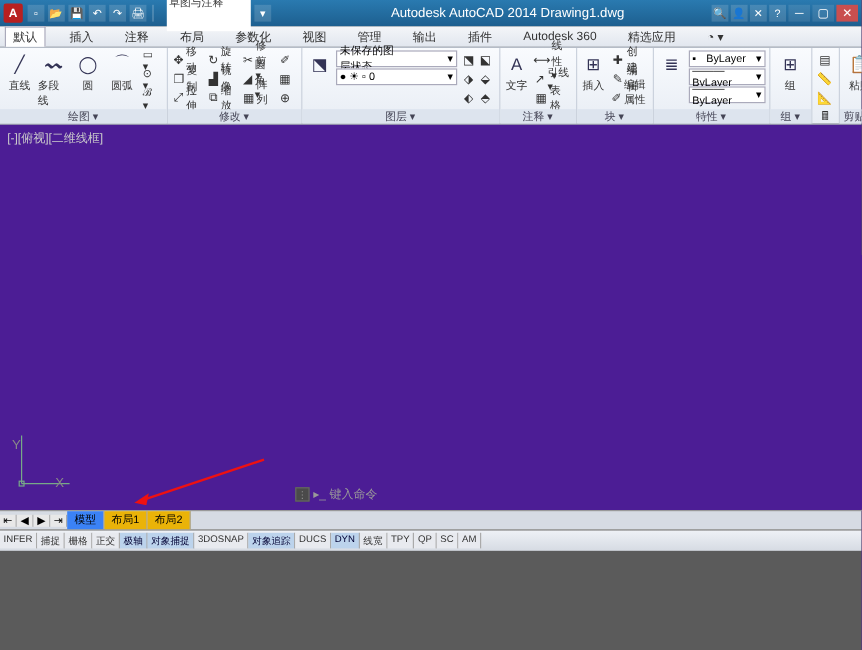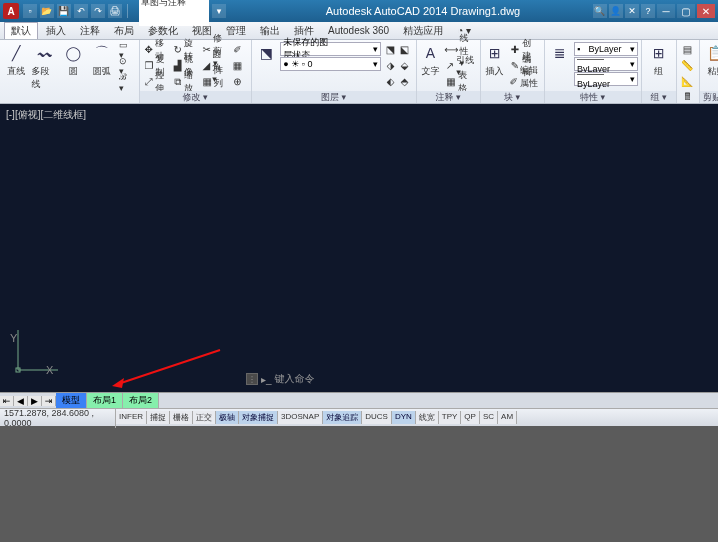--- a/index.html
+++ b/index.html
@@ -11,54 +11,54 @@
 .qat { display: flex; gap: 3px; align-items: center; }
 .qat-btn { width: 14px; height: 14px; background: rgba(255,255,255,0.15); display: flex; align-items: center; justify-content: center; font-size: 9px; }
 .qat-sep { width: 1px; height: 14px; background: rgba(255,255,255,0.3); margin: 0 2px; }
 .title-search { margin-left: 6px; background: #fff; height: 30px; width: 70px; font-size: 9px; padding: 0 2px; color: #333; }
 .title-center { flex: 1; text-align: center; font-size: 11px; padding-left: 27px; }
 .win-controls { display: flex; gap: 2px; }
 .win-btn { width: 18px; height: 14px; background: rgba(255,255,255,0.1); display: flex; align-items: center; justify-content: center; font-size: 10px; }
 .win-close { background: #c94f4f; }
 
 
-.menubar { height: 18px; background: linear-gradient(#f4f6f9,#e1e6ee); display: flex; align-items: center; padding: 0 4px; gap: 2px; border-bottom: 1px solid #b5bcc7; }
+.menubar { height: 18px; background: linear-gradient(#f4f6f9,#e1e6ee); display: flex; align-items: center; padding: 0 4px; gap: 14px; border-bottom: 1px solid #b5bcc7; }
 .menu-item { padding: 1px 6px; font-size: 10px; color: #333; cursor: default; }
 .menu-item.active { background: #fff; border: 1px solid #aab; border-bottom: none; }
 
 
 .ribbon { height: 64px; background: linear-gradient(#f9fbfe,#e8edf4); display: flex; border-bottom: 1px solid #b5bcc7; }
 .ribbon-panel { border-right: 1px solid #cbd2dd; display: flex; flex-direction: column; padding: 2px 3px 0; }
 .panel-body { flex: 1; display: flex; align-items: flex-start; gap: 2px; }
 .panel-label { height: 12px; font-size: 9px; color: #445; text-align: center; background: #dde4ee; margin: 0 -3px; display: flex; align-items: center; justify-content: center; }
 .big-btn { display: flex; flex-direction: column; align-items: center; width: 28px; gap: 1px; }
 .big-btn .ico { width: 22px; height: 22px; display: flex; align-items: center; justify-content: center; font-size: 14px; color: #335; }
 .big-btn .lbl { font-size: 9px; color: #333; }
 .small-col { display: flex; flex-direction: column; gap: 1px; }
 .small-btn { display: flex; align-items: center; gap: 2px; height: 15px; font-size: 9px; color: #333; padding: 0 2px; }
 .small-btn .si { width: 12px; height: 12px; display: flex; align-items: center; justify-content: center; font-size: 10px; }
 .combo { background: #fff; border: 1px solid #aab; height: 14px; font-size: 9px; padding: 0 2px; display: flex; align-items: center; min-width: 60px; justify-content: space-between; }
 .layer-combo { min-width: 96px; gap: 36px; }
 
 
-.canvas-wrap { position: relative; height: 288px; background: #0f172a; }
+.canvas-wrap { position: relative; height: 321px; background: #4c1d95; }
 .viewport-label { position: absolute; top: 4px; left: 6px; color: #ccc; font-size: 10px; }
 .ucs { position: absolute; bottom: 18px; left: 14px; color: #888; font-size: 11px; }
 .ucs-y { position: absolute; bottom: 48px; left: 10px; }
 .ucs-x { position: absolute; bottom: 16px; left: 46px; }
 .ucs-axis { position: absolute; bottom: 18px; left: 14px; }
 .cmd-hint { position: absolute; bottom: 6px; left: 246px; display: flex; align-items: center; gap: 3px; color: #999; font-size: 10px; }
 .cmd-hint .ci { width: 12px; height: 12px; background: #4a4a4a; border: 1px solid #666; display: flex; align-items: center; justify-content: center; font-size: 8px; }
 .arrow { position: absolute; bottom: 4px; left: 110px; width: 120px; height: 40px; pointer-events: none; }
 
 
 .layout-tabs { height: 16px; background: #d6dbe3; display: flex; align-items: center; font-size: 9px; border-top: 1px solid #999; }
 .lt-nav { display: flex; }
 .lt-nav span { width: 14px; text-align: center; border-right: 1px solid #aaa; background: #e8e8e8; }
-.lt-tab { padding: 1px 6px; border-right: 1px solid #aaa; background: #86efac; }
+.lt-tab { padding: 1px 6px; border-right: 1px solid #aaa; background: #eab308; }
 .lt-tab.active { background: #3b82f6; }
 
 
 .statusbar { height: 18px; background: linear-gradient(#eef1f6,#d6dbe3); display: flex; align-items: center; font-size: 9px; border-top: 1px solid #aaa; }
 .coords { padding: 0 4px; color: #333; width: 116px; border-right: 1px solid #aaa; }
 .status-toggles { display: flex; }
 .st-btn { padding: 1px 3px; border-right: 1px solid #aaa; background: #e8eaef; color: #333; font-size: 8px; }
 .st-btn.on { background: #bcd3ec; color: #003; }
 </style>
 </head>
@@ -123,20 +123,21 @@
       <div class="big-btn">
           <div class="ico">⌒</div>
           <div class="lbl">圆弧</div>
         </div>
       <div class="small-col">
         <div class="small-btn">▭ ▾</div>
         <div class="small-btn">⊙ ▾</div>
         <div class="small-btn">ℬ ▾</div>
       </div>
     </div>
+    <div class="panel-label">绘图 ▾</div>
   </div>
 
   <div class="ribbon-panel">
     <div class="panel-body">
       <div class="small-col" id="mod-c0">
           <div class="small-btn">
             <span class="si">✥</span>
             <span>移动</span>
           </div>
           <div class="small-btn">
@@ -369,21 +370,20 @@
     <span>◀</span>
     <span>▶</span>
     <span>⇥</span>
   </div>
   <div class="lt-tab active">模型</div>
   <div class="lt-tab">布局1</div>
   <div class="lt-tab">布局2</div>
 </div>
 
 <div class="statusbar">
-  <div class="coords">1571.2878, 284.6080 , 0.0000</div>
   <div class="status-toggles" id="st-toggles">
       <div class="st-btn">INFER</div>
       <div class="st-btn">捕捉</div>
       <div class="st-btn">栅格</div>
       <div class="st-btn">正交</div>
       <div class="st-btn on">极轴</div>
       <div class="st-btn on">对象捕捉</div>
       <div class="st-btn">3DOSNAP</div>
       <div class="st-btn on">对象追踪</div>
       <div class="st-btn">DUCS</div>

